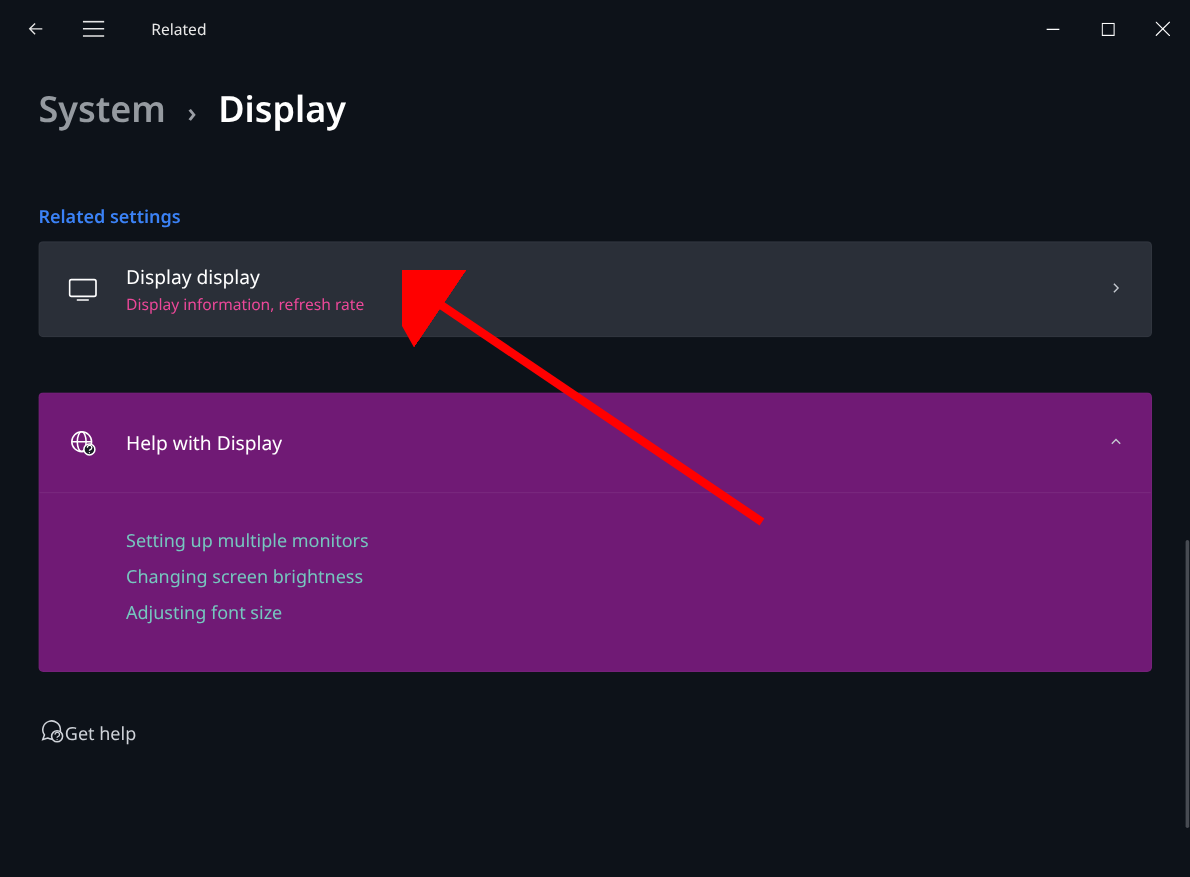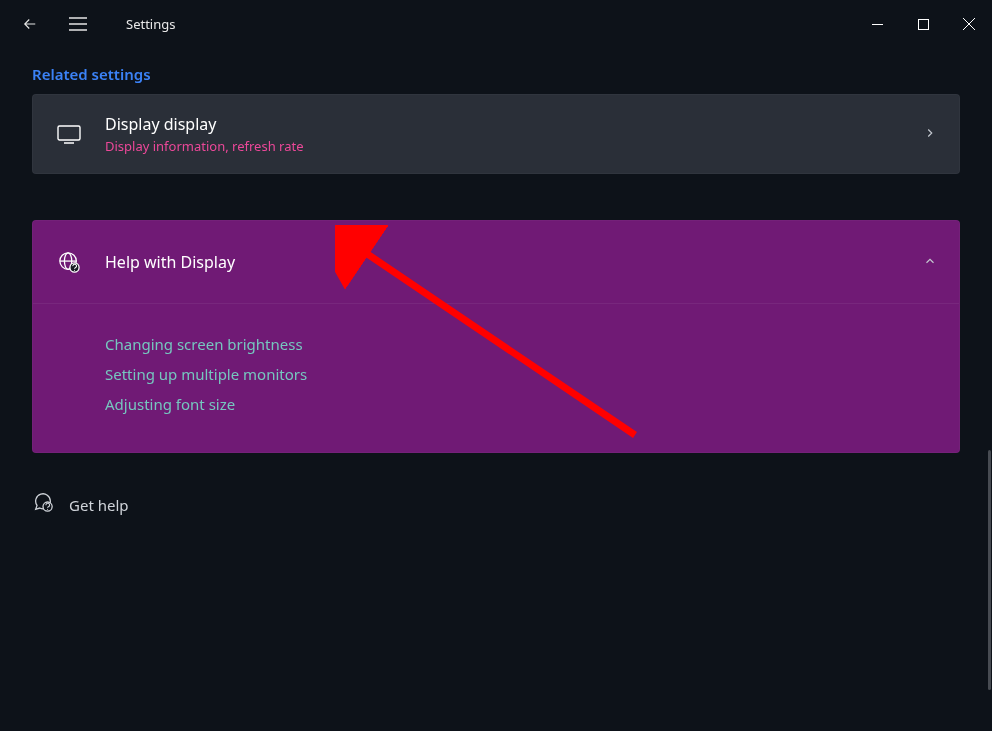--- a/index.html
+++ b/index.html
@@ -157,21 +157,21 @@
     .help-link {
       display: block;
       font-size: 15px;
       color: #76c7bf;
       margin: 10px 0 10px 50px;
       cursor: pointer;
     }
     .footer-link {
       display: flex;
       align-items: center;
-      gap: 15px;
+      gap: 0;
       margin-top: 38px;
       padding-left: 0;
     }
     .footer-link-text {
       font-size: 15px;
       color: #cfd3d9;
       cursor: pointer;
     }
     .arrow-overlay {
       position: absolute;
@@ -200,21 +200,21 @@
         <path d="M19 12H5M11 18l-6-6 6-6"></path>
       </svg>
     </div>
     <div class="hamburger-btn">
       <svg width="18" height="14" viewBox="0 0 18 14" fill="none" stroke="#e6e6e6" stroke-width="1.3">
         <line x1="0" y1="1" x2="18" y2="1"></line>
         <line x1="0" y1="7" x2="18" y2="7"></line>
         <line x1="0" y1="13" x2="18" y2="13"></line>
       </svg>
     </div>
-    <span class="app-title">Settings</span>
+    <span class="app-title">Related</span>
   </div>
   <div class="titlebar-right">
     <div class="window-btn">
       <svg width="11" height="11" viewBox="0 0 11 11" stroke="#ffffff" stroke-width="1">
         <line x1="0" y1="5.5" x2="11" y2="5.5"></line>
       </svg>
     </div>
     <div class="window-btn">
       <svg width="11" height="11" viewBox="0 0 11 11" fill="none" stroke="#ffffff" stroke-width="1">
         <rect x="0.5" y="0.5" width="10" height="10"></rect>
@@ -223,20 +223,25 @@
     <div class="window-btn">
       <svg width="12" height="12" viewBox="0 0 12 12" stroke="#ffffff" stroke-width="1">
         <line x1="0" y1="0" x2="12" y2="12"></line>
         <line x1="12" y1="0" x2="0" y2="12"></line>
       </svg>
     </div>
   </div>
 </div>
 
 <div class="content">
+  <div class="breadcrumb">
+    <span class="crumb-parent">System</span>
+    <span class="crumb-sep">›</span>
+    <span class="crumb-current">Display</span>
+  </div>
 
   <div class="section-heading">Related settings</div>
 
   <div class="card highlight">
     <div class="card-icon">
       <svg width="24" height="20" viewBox="0 0 24 20" fill="none" stroke="#ffffff" stroke-width="1.4">
         <rect x="1" y="2" width="22" height="14" rx="1.5"></rect>
         <line x1="7" y1="19" x2="17" y2="19"></line>
       </svg>
     </div>
@@ -269,22 +274,22 @@
       <div class="card-body">
         <div class="card-title">Help with Display</div>
       </div>
       <div class="card-chevron">
         <svg width="14" height="14" viewBox="0 0 24 24" fill="none" stroke="currentColor" stroke-width="2">
           <path d="M18 15l-6-6-6 6"></path>
         </svg>
       </div>
     </div>
     <div class="help-body">
+      <a class="help-link">Setting up multiple monitors</a>
       <a class="help-link">Changing screen brightness</a>
-      <a class="help-link">Setting up multiple monitors</a>
       <a class="help-link">Adjusting font size</a>
     </div>
   </div>
 
   <div class="footer-link">
     <span>
       <svg width="22" height="22" viewBox="0 0 24 24" fill="none" stroke="#cfd3d9" stroke-width="1.4">
         <path d="M20 11a8 8 0 10-14.5 4.7L4 20l4.4-1.4A8 8 0 0020 11z"></path>
         <circle cx="17" cy="17" r="5" fill="#0d1219"></circle>
         <path d="M15.2 15.5a2 2 0 113.6 1c-.5.8-1.8.8-1.8 1.8" stroke-width="1.2"></path>

